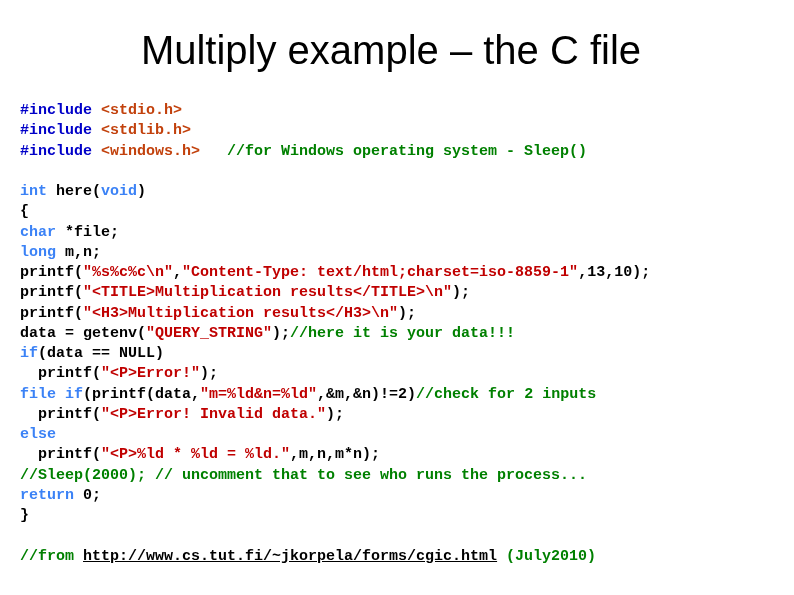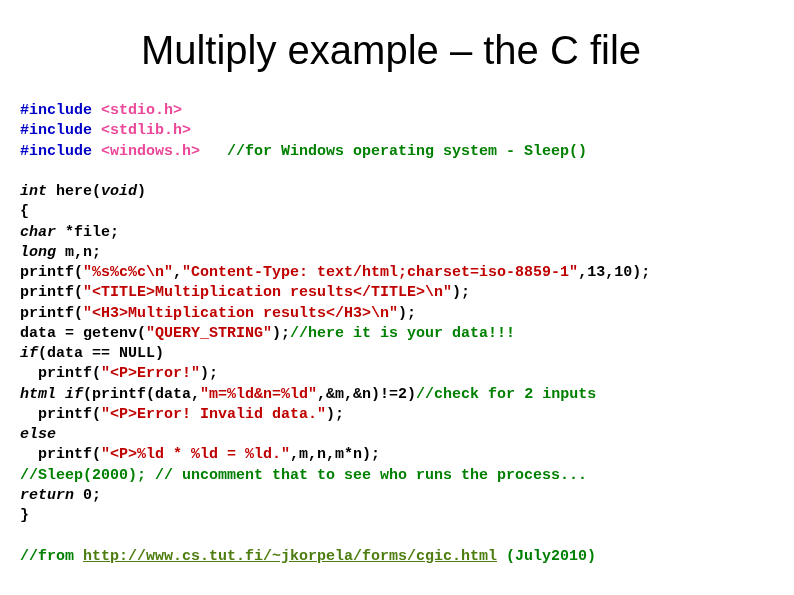--- a/index.html
+++ b/index.html
@@ -28,25 +28,25 @@
   }
   .code {
     font-family: "Courier New", Courier, monospace;
     font-size: 15px;
     font-weight: bold;
     line-height: 1.35;
     white-space: pre;
     color: #000;
   }
   .kw-include { color: #0000c8; } 
-  .hdr { color: #ec4899; } 
+  .hdr { color: #c2410c; } 
   .cmt { color: #008000; } 
-  .kw { color: #000000; font-style: italic; } 
+  .kw { color: #3b82f6; } 
   .str { color: #c00000; }
-  .link { color: #4d7c0f; text-decoration: underline; }
+  .link { color: #000000; text-decoration: underline; }
 </style>
 </head>
 <body>
 
 <div class="slide">
   <div class="title">Multiply example – the C file</div>
 
   <div class="code"><span class="kw-include">#include</span><span class="hdr"> &lt;stdio.h&gt;</span>
 <span class="kw-include">#include</span><span class="hdr"> &lt;stdlib.h&gt;</span>
 <span class="kw-include">#include</span><span class="hdr"> &lt;windows.h&gt;</span><span class="cmt">   //for Windows operating system - Sleep()</span>
@@ -54,21 +54,21 @@
 <span class="kw">int</span><span> here(</span><span class="kw">void</span><span>)</span>
 <span>{</span>
 <span class="kw">char</span><span> *file;</span>
 <span class="kw">long</span><span> m,n;</span>
 <span>printf(</span><span class="str">"%s%c%c\n"</span><span>,</span><span class="str">"Content-Type: text/html;charset=iso-8859-1"</span><span>,13,10);</span>
 <span>printf(</span><span class="str">"&lt;TITLE&gt;Multiplication results&lt;/TITLE&gt;\n"</span><span>);</span>
 <span>printf(</span><span class="str">"&lt;H3&gt;Multiplication results&lt;/H3&gt;\n"</span><span>);</span>
 <span>data = getenv(</span><span class="str">"QUERY_STRING"</span><span>);</span><span class="cmt">//here it is your data!!!</span>
 <span class="kw">if</span><span>(data == NULL)</span>
 <span>  printf(</span><span class="str">"&lt;P&gt;Error!"</span><span>);</span>
-<span class="kw">html if</span><span>(printf(data,</span><span class="str">"m=%ld&amp;n=%ld"</span><span>,&amp;m,&amp;n)!=2)</span><span class="cmt">//check for 2 inputs</span>
+<span class="kw">file if</span><span>(printf(data,</span><span class="str">"m=%ld&amp;n=%ld"</span><span>,&amp;m,&amp;n)!=2)</span><span class="cmt">//check for 2 inputs</span>
 <span>  printf(</span><span class="str">"&lt;P&gt;Error! Invalid data."</span><span>);</span>
 <span class="kw">else</span>
 <span>  printf(</span><span class="str">"&lt;P&gt;%ld * %ld = %ld."</span><span>,m,n,m*n);</span>
 <span class="cmt">//Sleep(2000); // uncomment that to see who runs the process...</span>
 <span class="kw">return</span><span> 0;</span>
 <span>}</span>
 <span></span>
 <span class="cmt">//from </span><span class="link">http://www.cs.tut.fi/~jkorpela/forms/cgic.html</span><span class="cmt"> (July2010)</span></div>
 </div>
 

